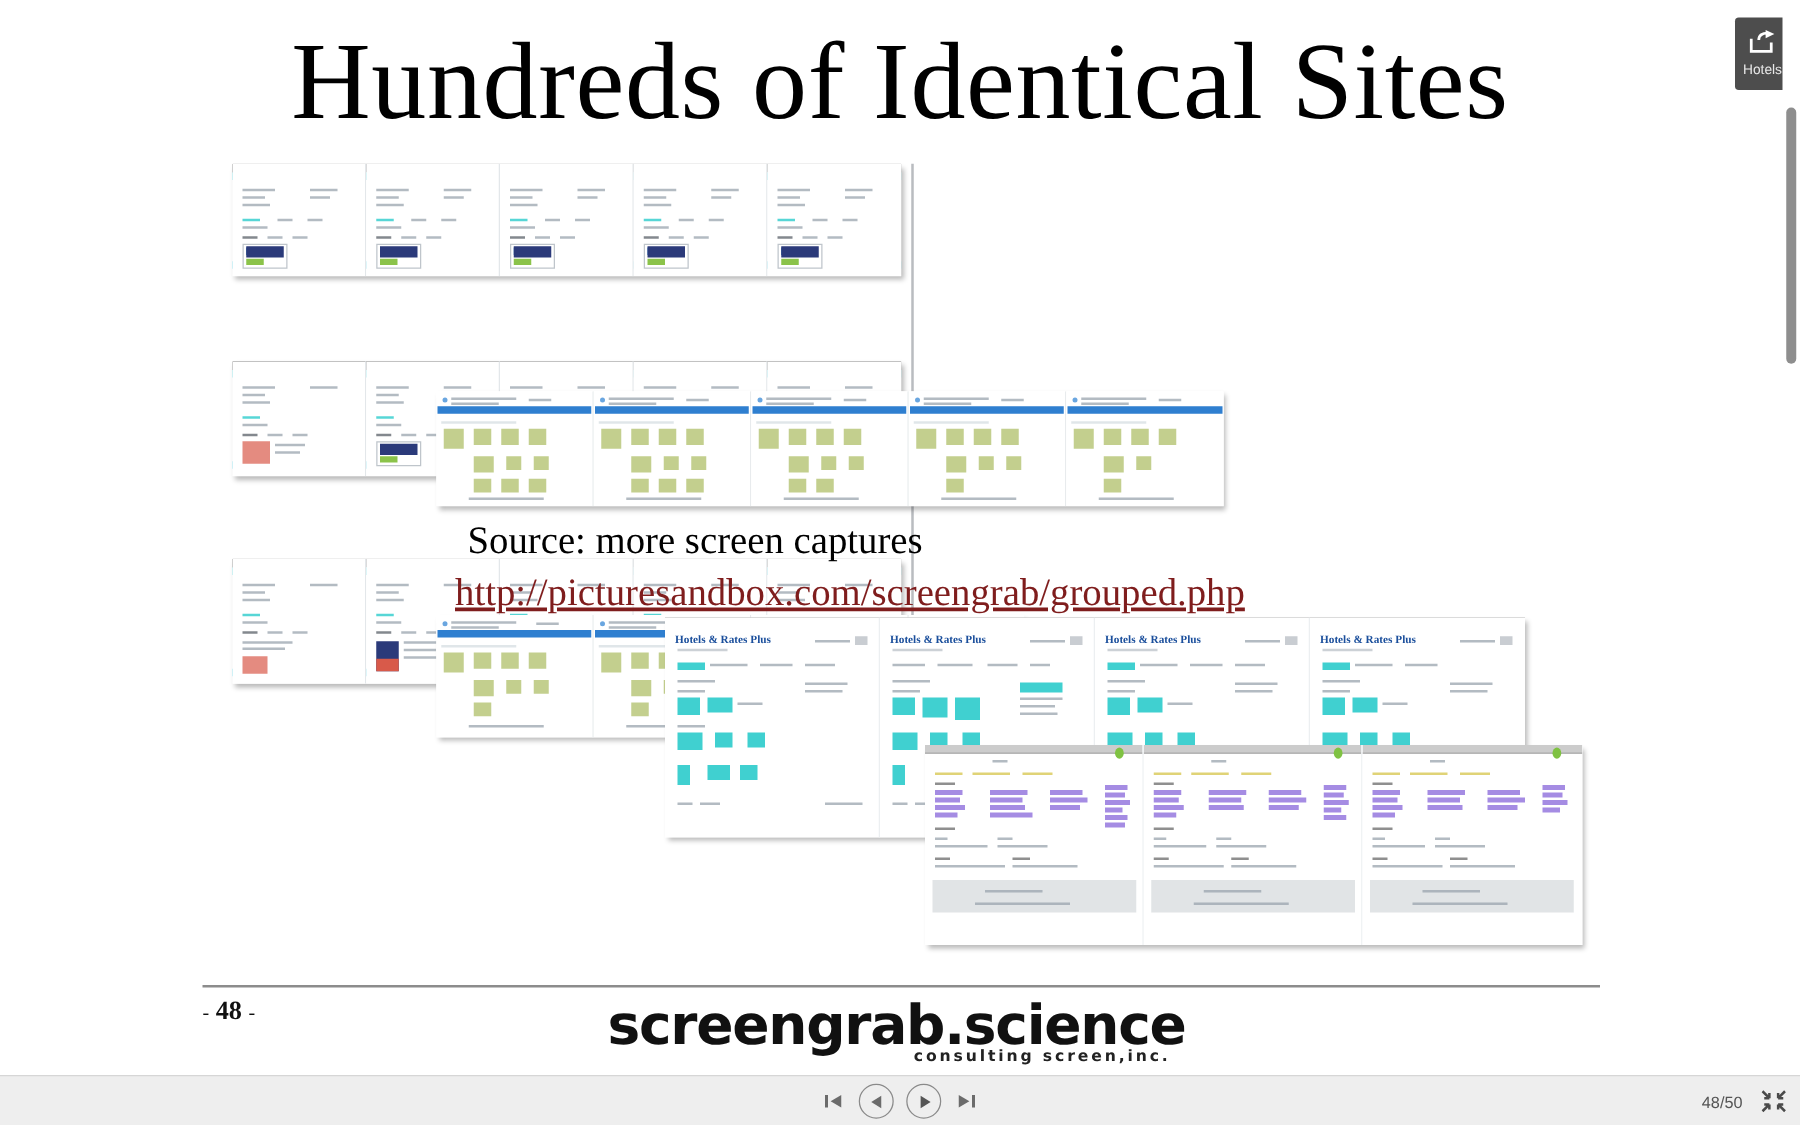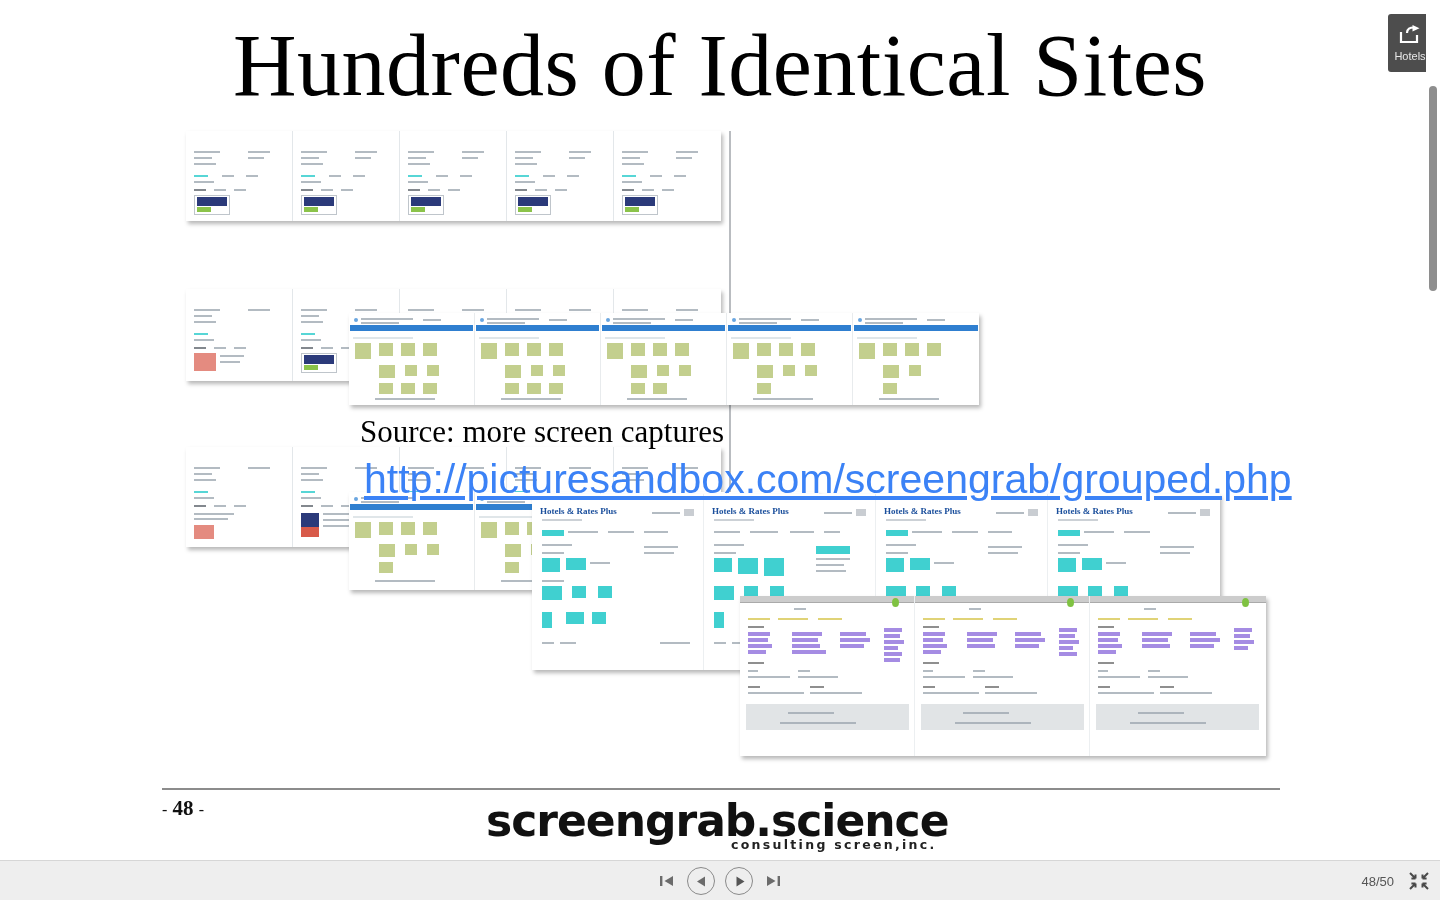--- a/index.html
+++ b/index.html
@@ -100,23 +100,23 @@
   
   .source-line {
     position: absolute;
     font-family: "Liberation Serif", serif;
     font-size: 31px;
     color: #000000;
     white-space: nowrap;
   }
   .source-url {
     position: absolute;
-    font-family: Liberation Sans, sans-serif;
-    font-size: 41px;
-    color: #3b82f6;
+    font-family: Liberation Serif, serif;
+    font-size: 31px;
+    color: #7f1d1d;
     text-decoration: underline;
     white-space: nowrap;
     cursor: pointer;
   }
 
   
   .footer-rule {
     position: absolute;
     left: 162px;
     top: 788px;
@@ -891,21 +891,21 @@
           <div class="ln" style="left:70px; top:90px; width:14px; background:#6a6a6a;"></div>
           <div class="ln" style="left:70px; top:96px; width:52px;"></div>
           <div class="blk gray" style="left:6px; top:108px; width:163px; height:26px; opacity:.55;"></div>
           <div class="ln" style="left:48px; top:116px; width:46px;"></div>
           <div class="ln" style="left:40px; top:126px; width:76px;"></div>
         </div>
       </div>
 
     </div>
 
-    <div class="source-line" style="left:360px; top:414px;">Source:  more screen captures</div>
+    <div class="source-line" style="left:374px; top:414px;">Source:  more screen captures</div>
     <a class="source-url" href="#" style="left:364px; top:456px;">http://picturesandbox.com/screengrab/grouped.php</a>
 
     <div class="footer-rule"></div>
 
     <div class="page-num">
       <span class="dash">-</span>
       <span>48</span>
       <span class="dash">-</span>
     </div>
 

